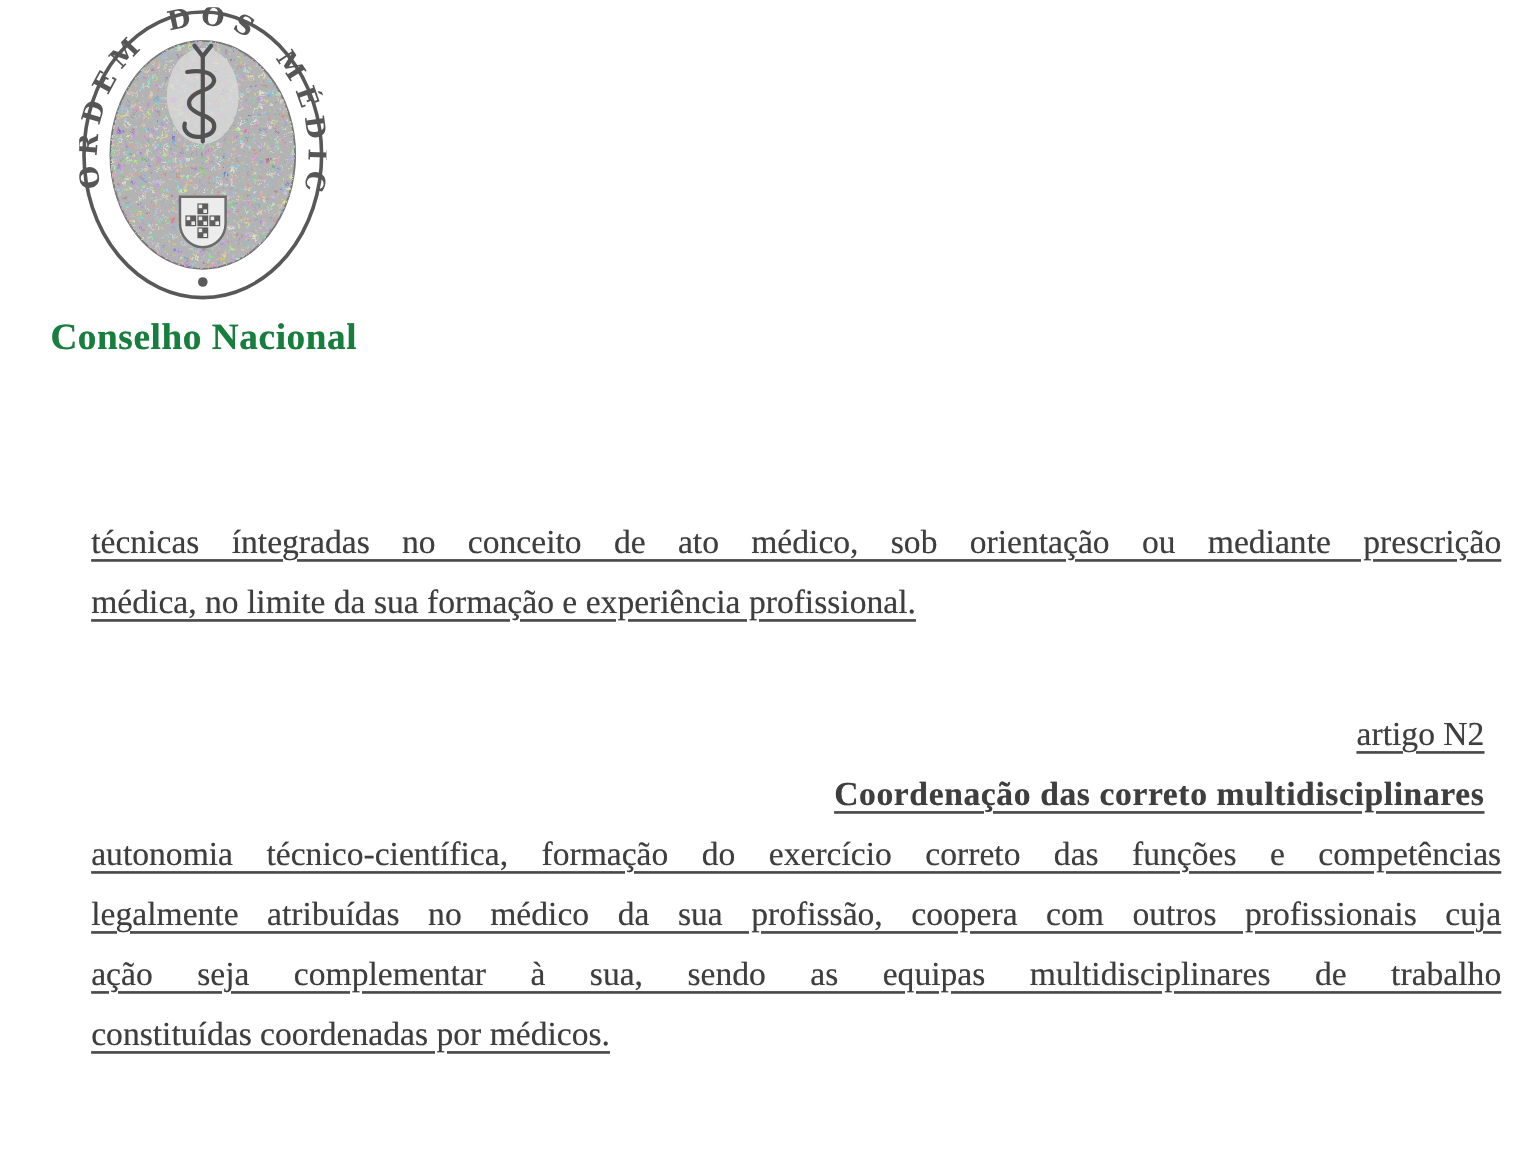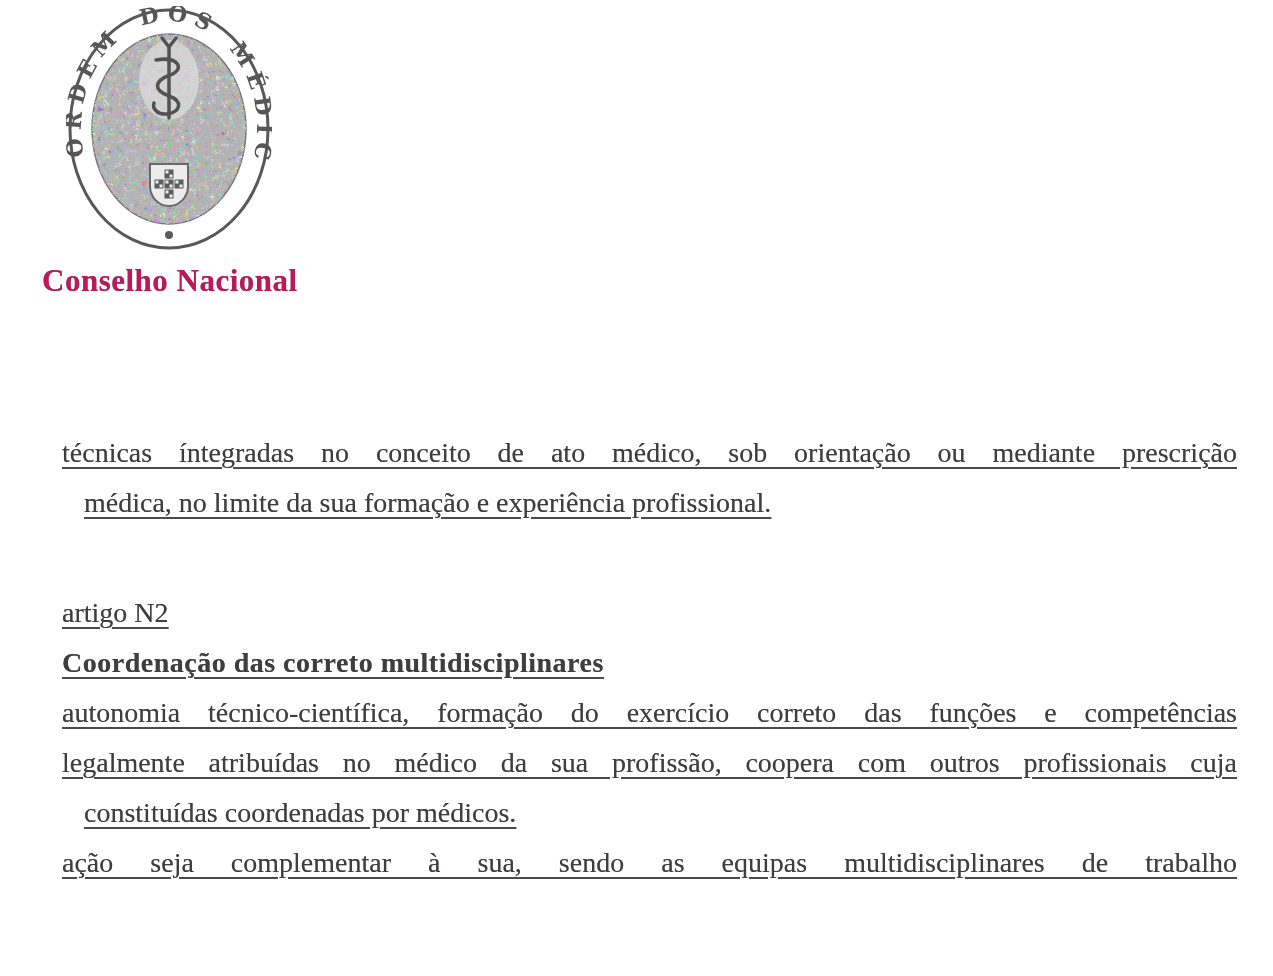--- a/index.html
+++ b/index.html
@@ -4,36 +4,36 @@
 <style>
   html,body{margin:0;padding:0;background:#ffffff;}
   .page{
     position:relative;width:1273px;height:976px;background:#ffffff;overflow:hidden;
     font-family:"Liberation Serif", serif;color:#3e3e3e;
   }
   
   .seal{position:absolute;left:66px;top:6px;width:206px;height:246px;}
   .org-name{
     position:absolute;left:42px;top:263px;width:420px;
-    font-size:31px;font-weight:bold;color:#be185d;letter-spacing:.5px;
+    font-size:31px;font-weight:bold;color:#15803d;letter-spacing:.5px;
     text-shadow:0 0 .6px rgba(70,70,70,.65);
   }
   
-  .tblock{position:absolute;left:62px;width:1175px;}
+  .tblock{position:absolute;left:76px;width:1175px;}
   .line{
     height:50px;line-height:50px;font-size:28px;white-space:normal;
     text-decoration:underline;text-decoration-color:#4a4a4a;
     text-decoration-thickness:2px;text-underline-offset:5px;
     text-shadow:0 0 .6px rgba(62,62,62,.6);
     text-align:justify;text-align-last:justify;
   }
-  .line.last{text-align-last:left;margin-left:22px;}
+  .line.last{text-align-last:left;}
   .heading{
     position:absolute;left:62px;width:1175px;height:50px;line-height:50px;
-    font-size:28px;text-align:left;
+    font-size:28px;text-align:right;
     text-decoration:underline;text-decoration-color:#4a4a4a;
     text-decoration-thickness:2px;text-underline-offset:5px;
     text-shadow:0 0 .6px rgba(62,62,62,.6);
   }
   .heading.bold{font-weight:bold;letter-spacing:.5px;}
   .p1{top:428px;}
   .h-artigo{top:588px;}
   .h-section{top:638px;}
   .p2{top:688px;}
 </style>
@@ -104,17 +104,17 @@
     <div class="line last">médica, no limite da sua formação e experiência profissional.</div>
   </div>
 
   <div class="heading h-artigo">artigo N2</div>
 
   <div class="heading bold h-section">Coordenação das correto multidisciplinares</div>
 
   <div class="tblock p2">
     <div class="line">autonomia técnico-científica, formação do exercício correto das funções e competências</div>
     <div class="line">legalmente atribuídas no médico da sua profissão, coopera com outros profissionais cuja</div>
+    <div class="line">ação seja complementar à sua, sendo as equipas multidisciplinares de trabalho</div>
     <div class="line last">constituídas coordenadas por médicos.</div>
-    <div class="line">ação seja complementar à sua, sendo as equipas multidisciplinares de trabalho</div>
   </div>
 
 </div>
 
 </body></html>

